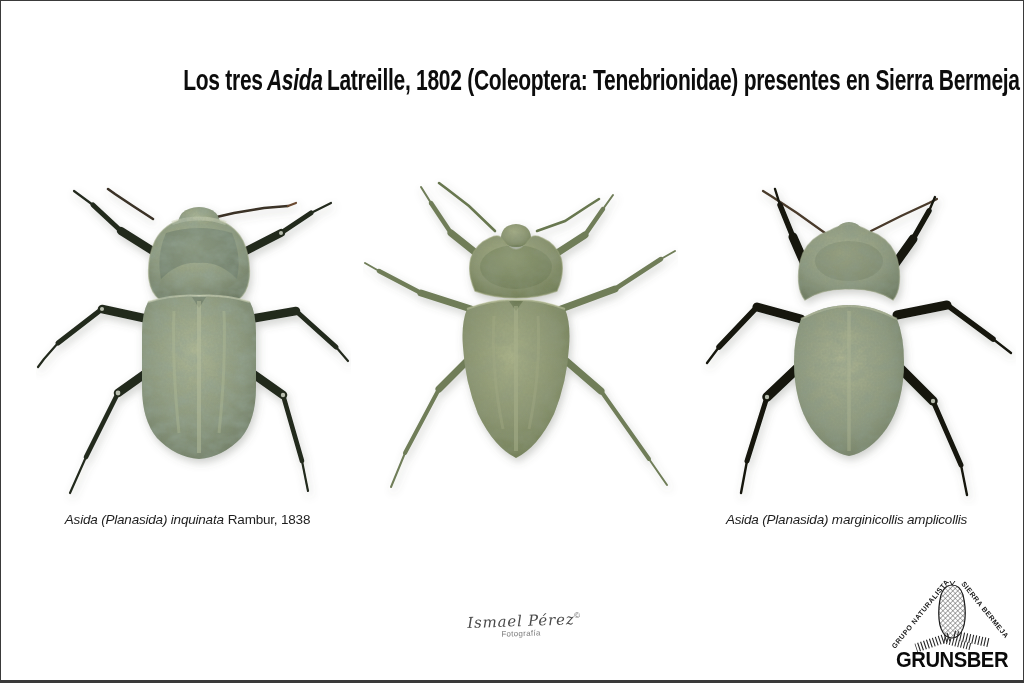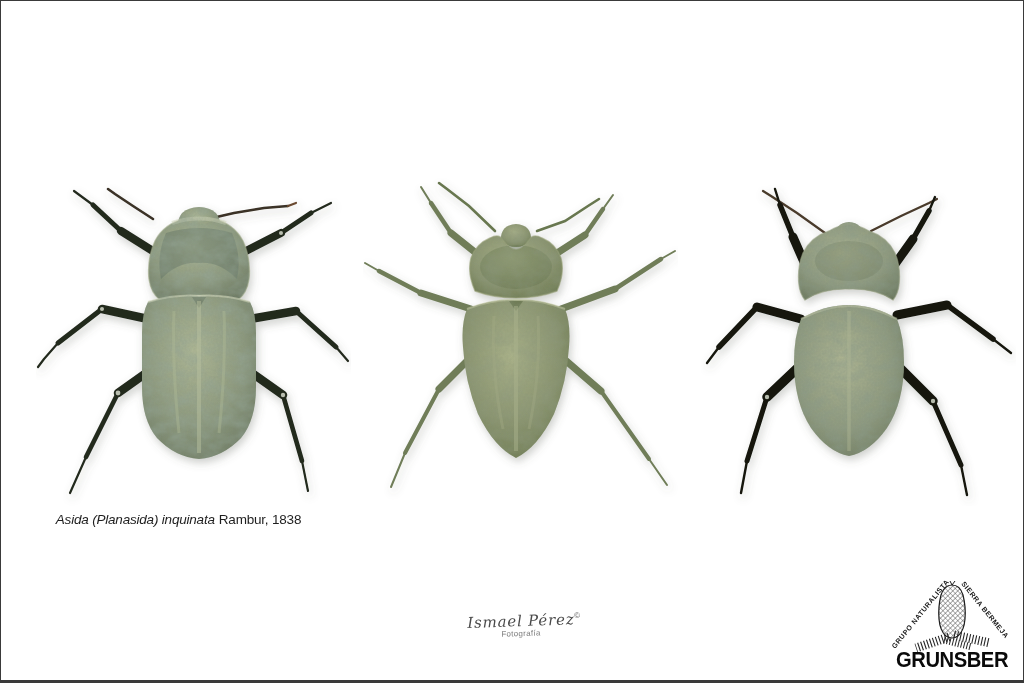--- a/index.html
+++ b/index.html
@@ -18,21 +18,21 @@
   }
   .title-inner span{ margin:0 0.10em; }
   .t-it{ font-style:italic; }
   
   .fig{ position:absolute; top:160px; width:315px; height:345px; }
   .fig svg{ display:block; width:315px; height:345px; }
   .fig1{ left:35px; } .fig2{ left:362px; } .fig3{ left:700px; }
   
   .caption{ position:absolute; top:511px; width:315px; text-align:center;
             font-size:13.5px; color:#1e1e1e; letter-spacing:-0.2px; }
-  .c1{ left:20px; } .c2{ left:380px; } .c3{ left:688px; }
+  .c1{ left:29px; } .c2{ left:380px; } .c3{ left:688px; }
   .cap-it{ font-style:italic; }
   .cap-reg:not(:empty){ margin-left:4px; }
   
   .sig{ position:absolute; top:611px; left:448px; width:150px; text-align:center;
         transform:rotate(-2deg); }
   .sig-name{ font-family:"DejaVu Serif", serif; font-style:italic; font-size:15px;
              color:#4a4a4a; letter-spacing:0.8px; }
   .sig-mark{ font-size:8px; vertical-align:super; color:#5a5a5a; }
   .sig-sub{ display:block; font-family:"Liberation Sans", sans-serif; font-size:8px;
             color:#7c7c7c; margin-top:-1px; padding-left:52px; text-align:left;
@@ -43,20 +43,25 @@
   .logo-arc{ font-family:"Liberation Sans", sans-serif; font-size:7px; font-weight:bold;
              letter-spacing:0.6px; fill:#141414; }
   .logo-name{ font-family:"Liberation Sans", sans-serif; font-size:22px; font-weight:bold;
               letter-spacing:-0.5px; fill:#0a0a0a; }
 </style>
 </head>
 <body>
 
 <div class="canvas">
 
+  <header class="title">
+    <div class="title-inner">
+      <span>Los tres</span><span class="t-it">Asida</span><span>Latreille, 1802 (Coleoptera: Tenebrionidae) presentes en Sierra Bermeja</span>
+    </div>
+  </header>
 
   <figure class="fig fig1">
     <svg viewBox="0 0 315 345">
       <defs>
         <radialGradient id="g1" cx="45%" cy="35%" r="80%">
           <stop offset="0%" stop-color="#aeb795"></stop>
           <stop offset="55%" stop-color="#8d997e"></stop>
           <stop offset="100%" stop-color="#68755f"></stop>
         </radialGradient>
         <filter id="f1b" x="-5%" y="-5%" width="110%" height="110%">
@@ -263,20 +268,23 @@
           <circle cx="66" cy="236" r="2.2"></circle>
             <circle cx="232" cy="240" r="2.2"></circle>
         </g>
       </g>
     </svg>
   </figure>
 
   <div class="caption c1">
     <span class="cap-it">Asida (Planasida) inquinata</span><span class="cap-reg">Rambur, 1838</span>
   </div>
+  <div class="caption c3">
+    <span class="cap-it">Asida (Planasida) marginicollis amplicollis</span><span class="cap-reg"></span>
+  </div>
 
   <div class="sig">
     <span class="sig-name">Ismael Pérez</span><span class="sig-mark">©</span>
     <span class="sig-sub">Fotografía</span>
   </div>
 
   <div class="logo">
     <svg viewBox="0 0 130 98">
       <defs>
         <pattern id="xh" width="3.5" height="3.5" patternUnits="userSpaceOnUse" patternTransform="rotate(45)">

